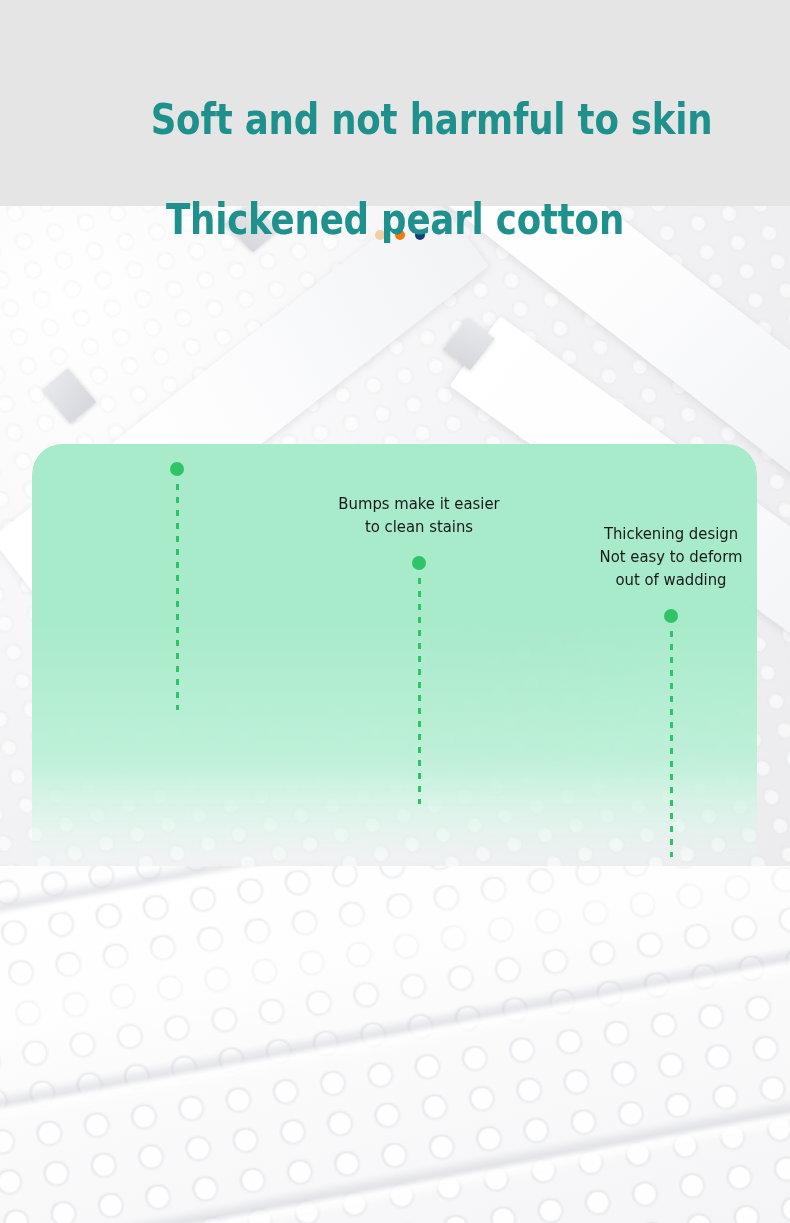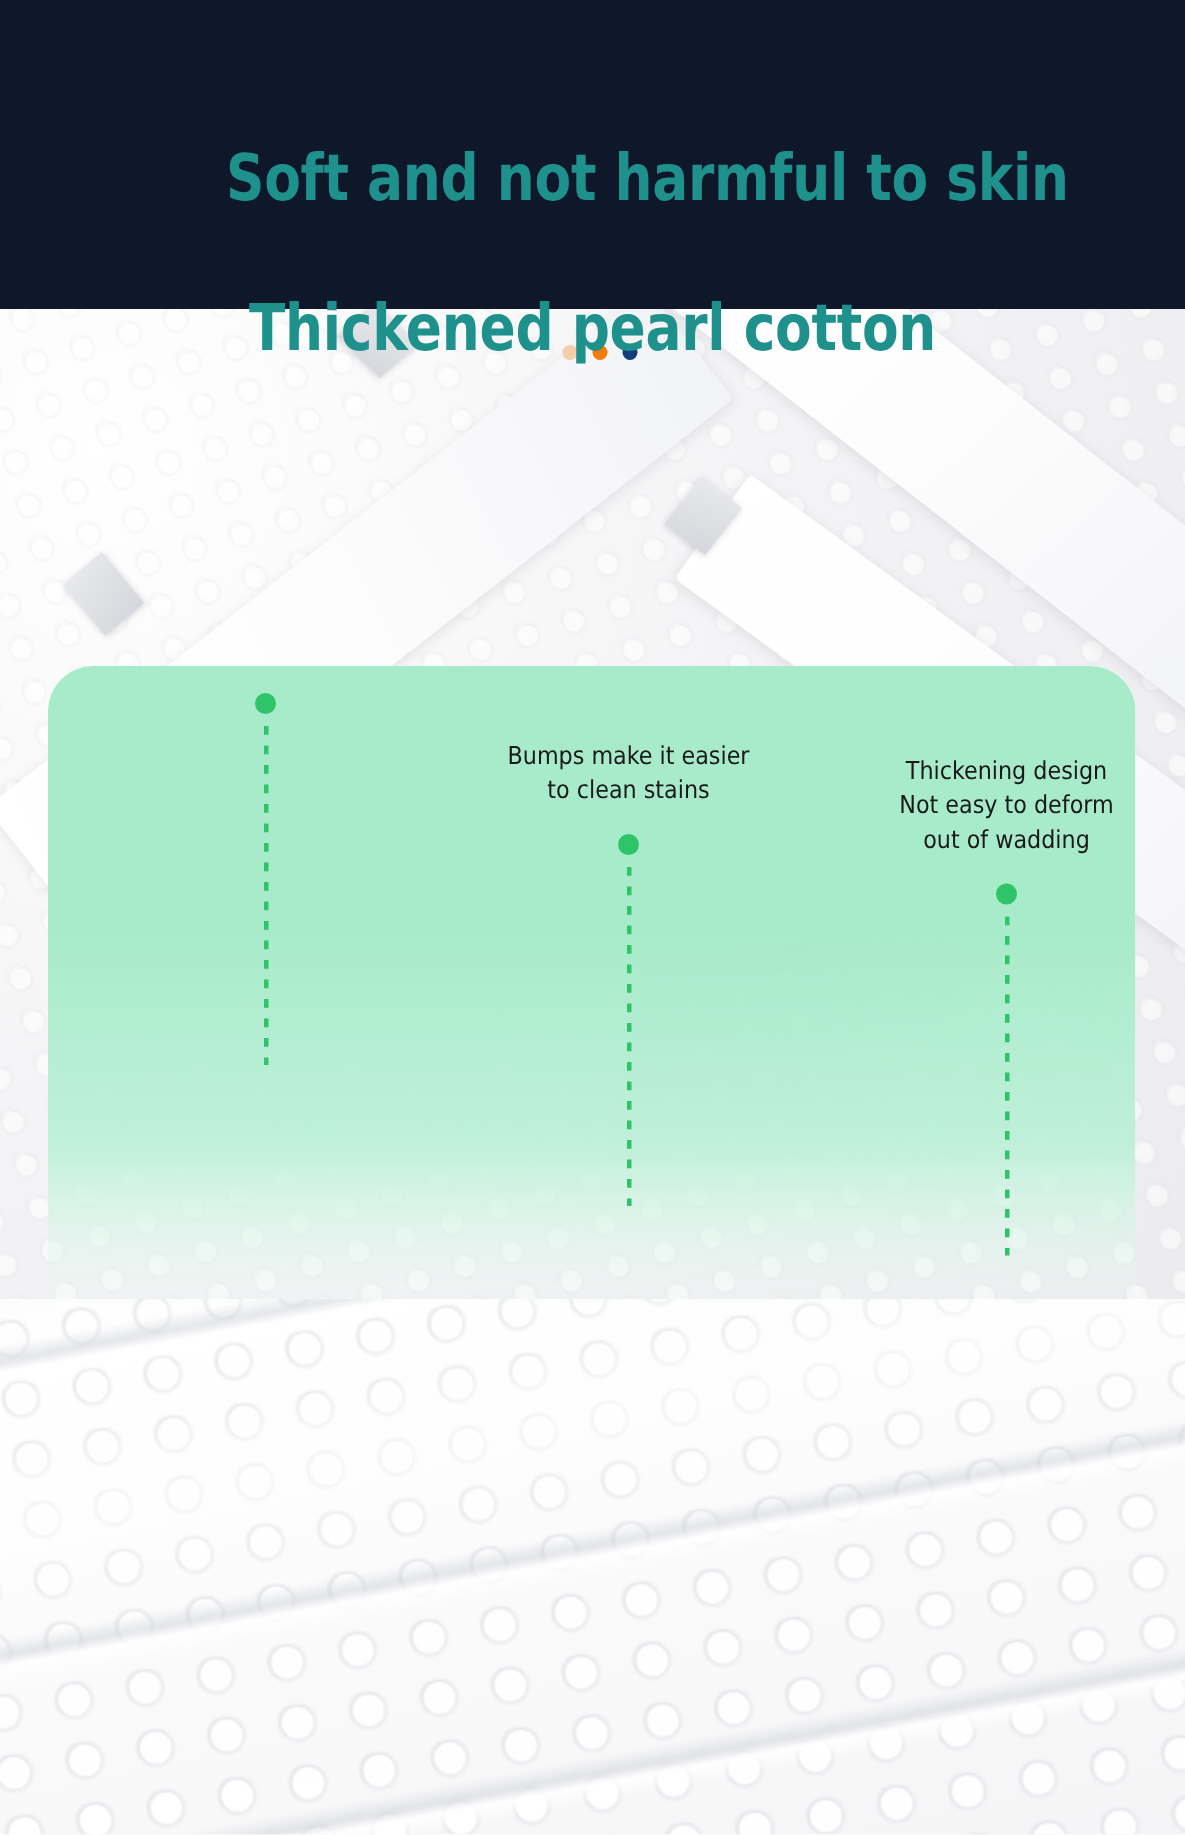--- a/index.html
+++ b/index.html
@@ -139,21 +139,21 @@
     width:3px;margin:8px auto 0;
     background-image:linear-gradient(180deg,#2fc468 0 6px, rgba(0,0,0,0) 6px 13px);
     background-size:3px 13px;
     background-repeat:repeat-y;
   }
   .f1{left:25px;}
   .f2{left:267px;}
   .f3{left:519px;}
   .f1 .labelwrap{padding-top:101px;}
   .f2 .labelwrap{padding-top:48px;}
-  .f3 .labelwrap{padding-top:58px;}
+  .f3 .labelwrap{padding-top:78px;}
   .f1 .markerwrap{padding-top:18px;}
   .f2 .markerwrap{padding-top:18px;}
   .f3 .markerwrap{padding-top:18px;}
   .f1 .dash{height:226px;}
   .f2 .dash{height:226px;}
   .f3 .dash{height:226px;}
 </style>
 </head>
 <body>
 
@@ -215,20 +215,20 @@
     </div>
 
   </div>
 
   <div class="dots">
     <div class="dot" style="background: rgb(242, 207, 166); left: 375px;"></div>
     <div class="dot" style="background: rgb(244, 123, 10); left: 395px;"></div>
     <div class="dot" style="background: rgb(18, 61, 120); left: 415px;"></div>
   </div>
 
-  <div class="header" style="background: #0f172a;">
+  <div class="header" style="background: #e5e5e5;">
     <div class="headline" style="color: rgb(31, 145, 141);">
       <span>Soft and not harmful to skin</span>
       <span class="l2">Thickened pearl cotton</span>
     </div>
   </div>
 
 </div>
 
 </body></html>

